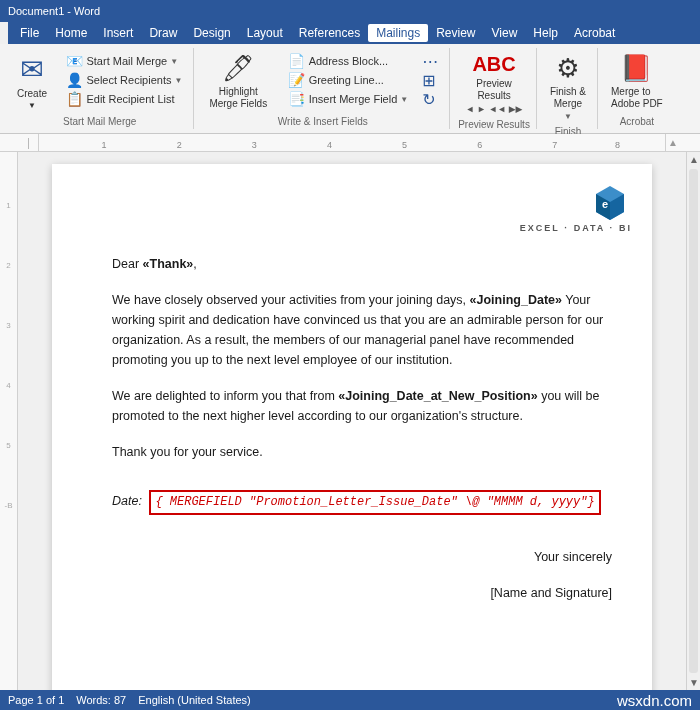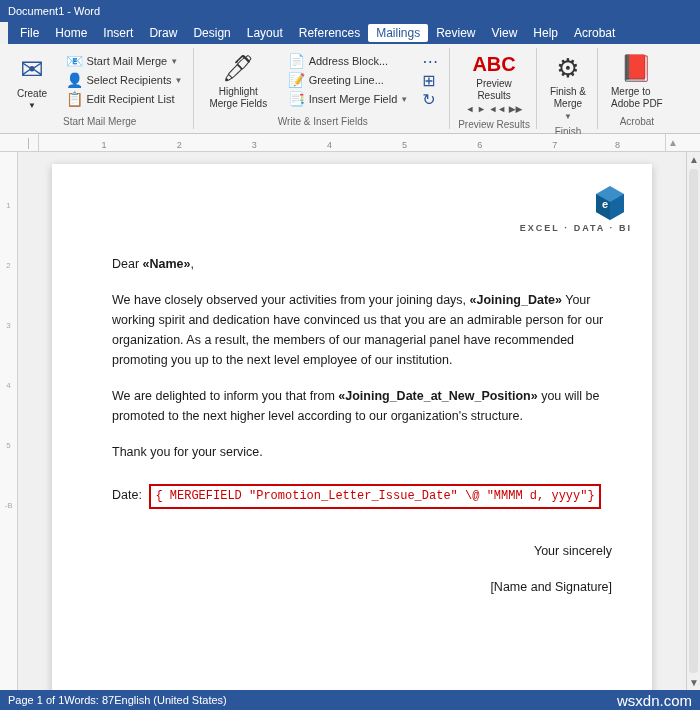--- a/index.html
+++ b/index.html
@@ -241,21 +241,21 @@
 
     
     .status-bar {
       background: #2b579a;
       color: white;
       height: 20px;
       display: flex;
       align-items: center;
       padding: 0 8px;
       font-size: 11px;
-      gap: 0;
+      gap: 12px;
       position: fixed;
       bottom: 0;
       width: 700px;
       margin-top: 18px;
     }
 
     
     .right-scrollbar {
       width: 14px;
       background: #f0f0f0;
@@ -440,36 +440,36 @@
           <polygon points="8,10 22,18 22,36 8,28" fill="#0d5a8a"></polygon>
           <polygon points="22,18 36,10 36,28 22,36" fill="#1565a0"></polygon>
           <text x="14" y="24" font-size="11" fill="white" font-weight="bold">e</text>
         </svg>
         <div class="logo-sub">EXCEL · DATA · BI</div>
       </div>
 
       <div class="letter-content">
         <div class="letter-paragraph">
           <span>Dear</span>
-          <span class="merge-field">«Name»</span>,
+          <span class="merge-field">«Thank»</span>,
         </div>
 
         <div class="letter-paragraph">
           <span>We have closely observed your activities from your joining days, </span><span class="merge-field">«Joining_Date»</span><span> Your working spirit and dedication have convinced us that you are an admirable person for our organization. As a result, the members of our managerial panel have recommended promoting you up to the next level employee of our institution.</span>
         </div>
 
         <div class="letter-paragraph">
           <span>We are delighted to inform you that from </span><span class="merge-field">«Joining_Date_at_New_Position»</span><span> you will be promoted to the next higher level according to our organization's structure.</span>
         </div>
 
         <div class="letter-paragraph">
           <span>Thank you for your service.</span>
         </div>
 
-        <div class="letter-paragraph" style="margin-top: 22px;">
+        <div class="letter-paragraph" style="margin-top: 28px; font-style: italic;">
           <span>Date:</span>
           <span class="date-field" style="margin-left:4px;">{ MERGEFIELD "Promotion_Letter_Issue_Date" \@ "MMMM d, yyyy"}</span>
         </div>
 
         <div class="letter-paragraph" style="text-align:right; margin-top: 32px;">
           <div>Your sincerely</div>
         </div>
 
         <div class="letter-paragraph" style="text-align:right;">
           <span>[Name and Signature]</span>

